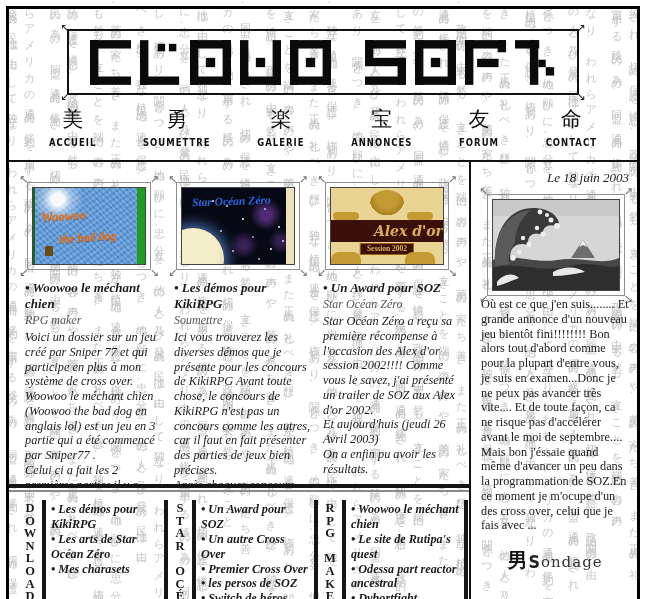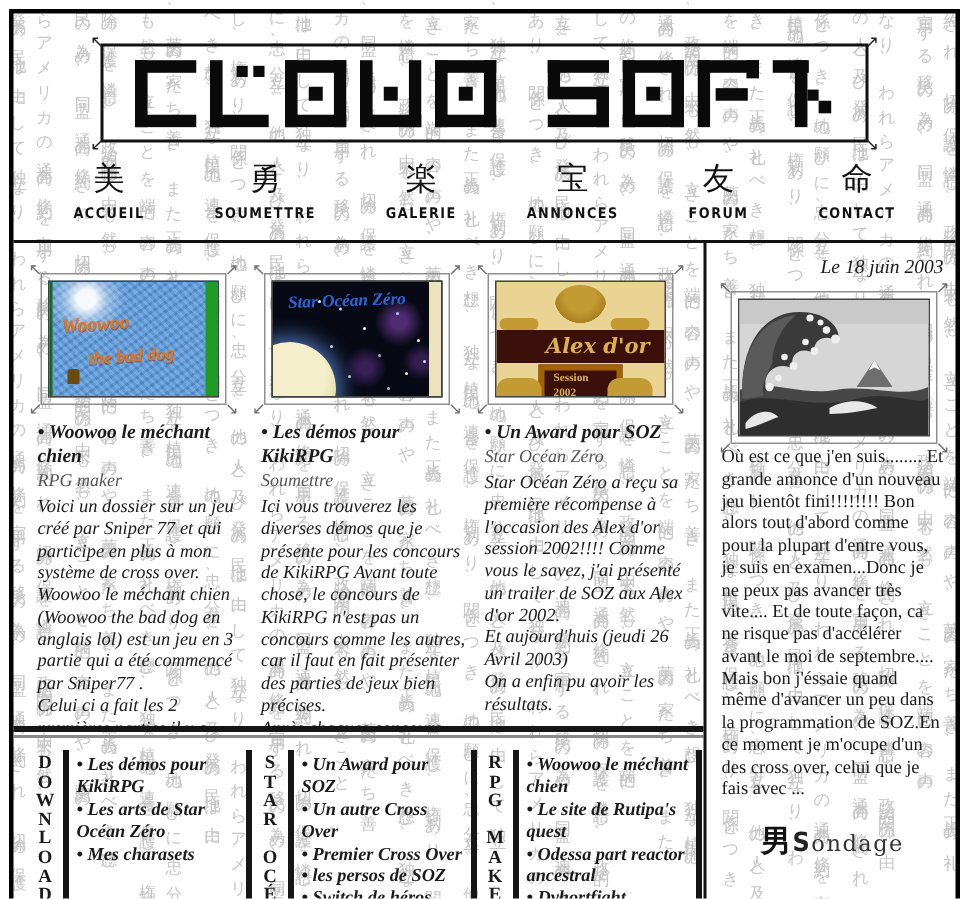--- a/index.html
+++ b/index.html
@@ -91,24 +91,24 @@
   .soz-title{position:absolute;left:10px;top:7px;font-style:italic;font-weight:bold;
     color:#2d62d8;font-size:11.5px;transform:rotate(-2deg);text-shadow:0 0 1px #123;}
   
   .art-alex{background:#e9d494;}
   .alex-tree{position:absolute;left:50%;top:2px;transform:translateX(-50%);width:34px;height:26px;
     background:radial-gradient(circle at 50% 30%, #c49a33 0 40%, #a9811f 70%, transparent 71%);
     border-radius:50% 50% 20% 20%;}
   .alex-scroll-l,.alex-scroll-r{position:absolute;top:24px;width:26px;height:8px;background:#c49a33;border-radius:4px;}
   .alex-scroll-l{left:2px}.alex-scroll-r{right:10px}
   .alex-band{position:absolute;left:0;top:32px;width:100%;height:22px;background:#3c100a;
-    display:flex;align-items:center;justify-content:flex-end;padding-right:10px;box-sizing:border-box;}
+    display:flex;align-items:center;justify-content:flex-end;box-sizing:border-box;}
   .alex-title{font-style:italic;font-weight:bold;color:#d9b054;font-size:14px;font-family:"DejaVu Serif",serif;}
   .alex-ribbon{position:absolute;left:50%;top:55px;transform:translateX(-50%);background:#3c100a;
-    border:4px solid #a16207;color:#d9b054;font-size:7.5px;font-weight:bold;padding:0 6px;line-height:10px;}
+    border:1px solid #a16207;color:#d9b054;font-size:7.5px;font-weight:bold;padding:0 6px;line-height:10px;}
   .alex-bottom-l,.alex-bottom-r{position:absolute;bottom:0;width:30px;height:12px;background:#c49a33;border-radius:8px 8px 0 0;}
   .alex-bottom-l{left:0}.alex-bottom-r{right:8px}
   
   #date-line{font-style:italic;font-size:13px;text-align:right;padding:4px 0 2px 18px;}
   #wave-frame{margin:6px 0 0 6px;}
   .latest-title{font-size:13px;font-weight:bold;font-style:italic;margin:12px 0 0 0;}
   .latest-body{font-size:12.3px;line-height:1.2;margin:1px 0 0 0;white-space:pre-line;}
   
   #poll{margin-top:14px;text-align:center;}
   #poll-title{display:flex;align-items:baseline;justify-content:center;gap:1px;}

